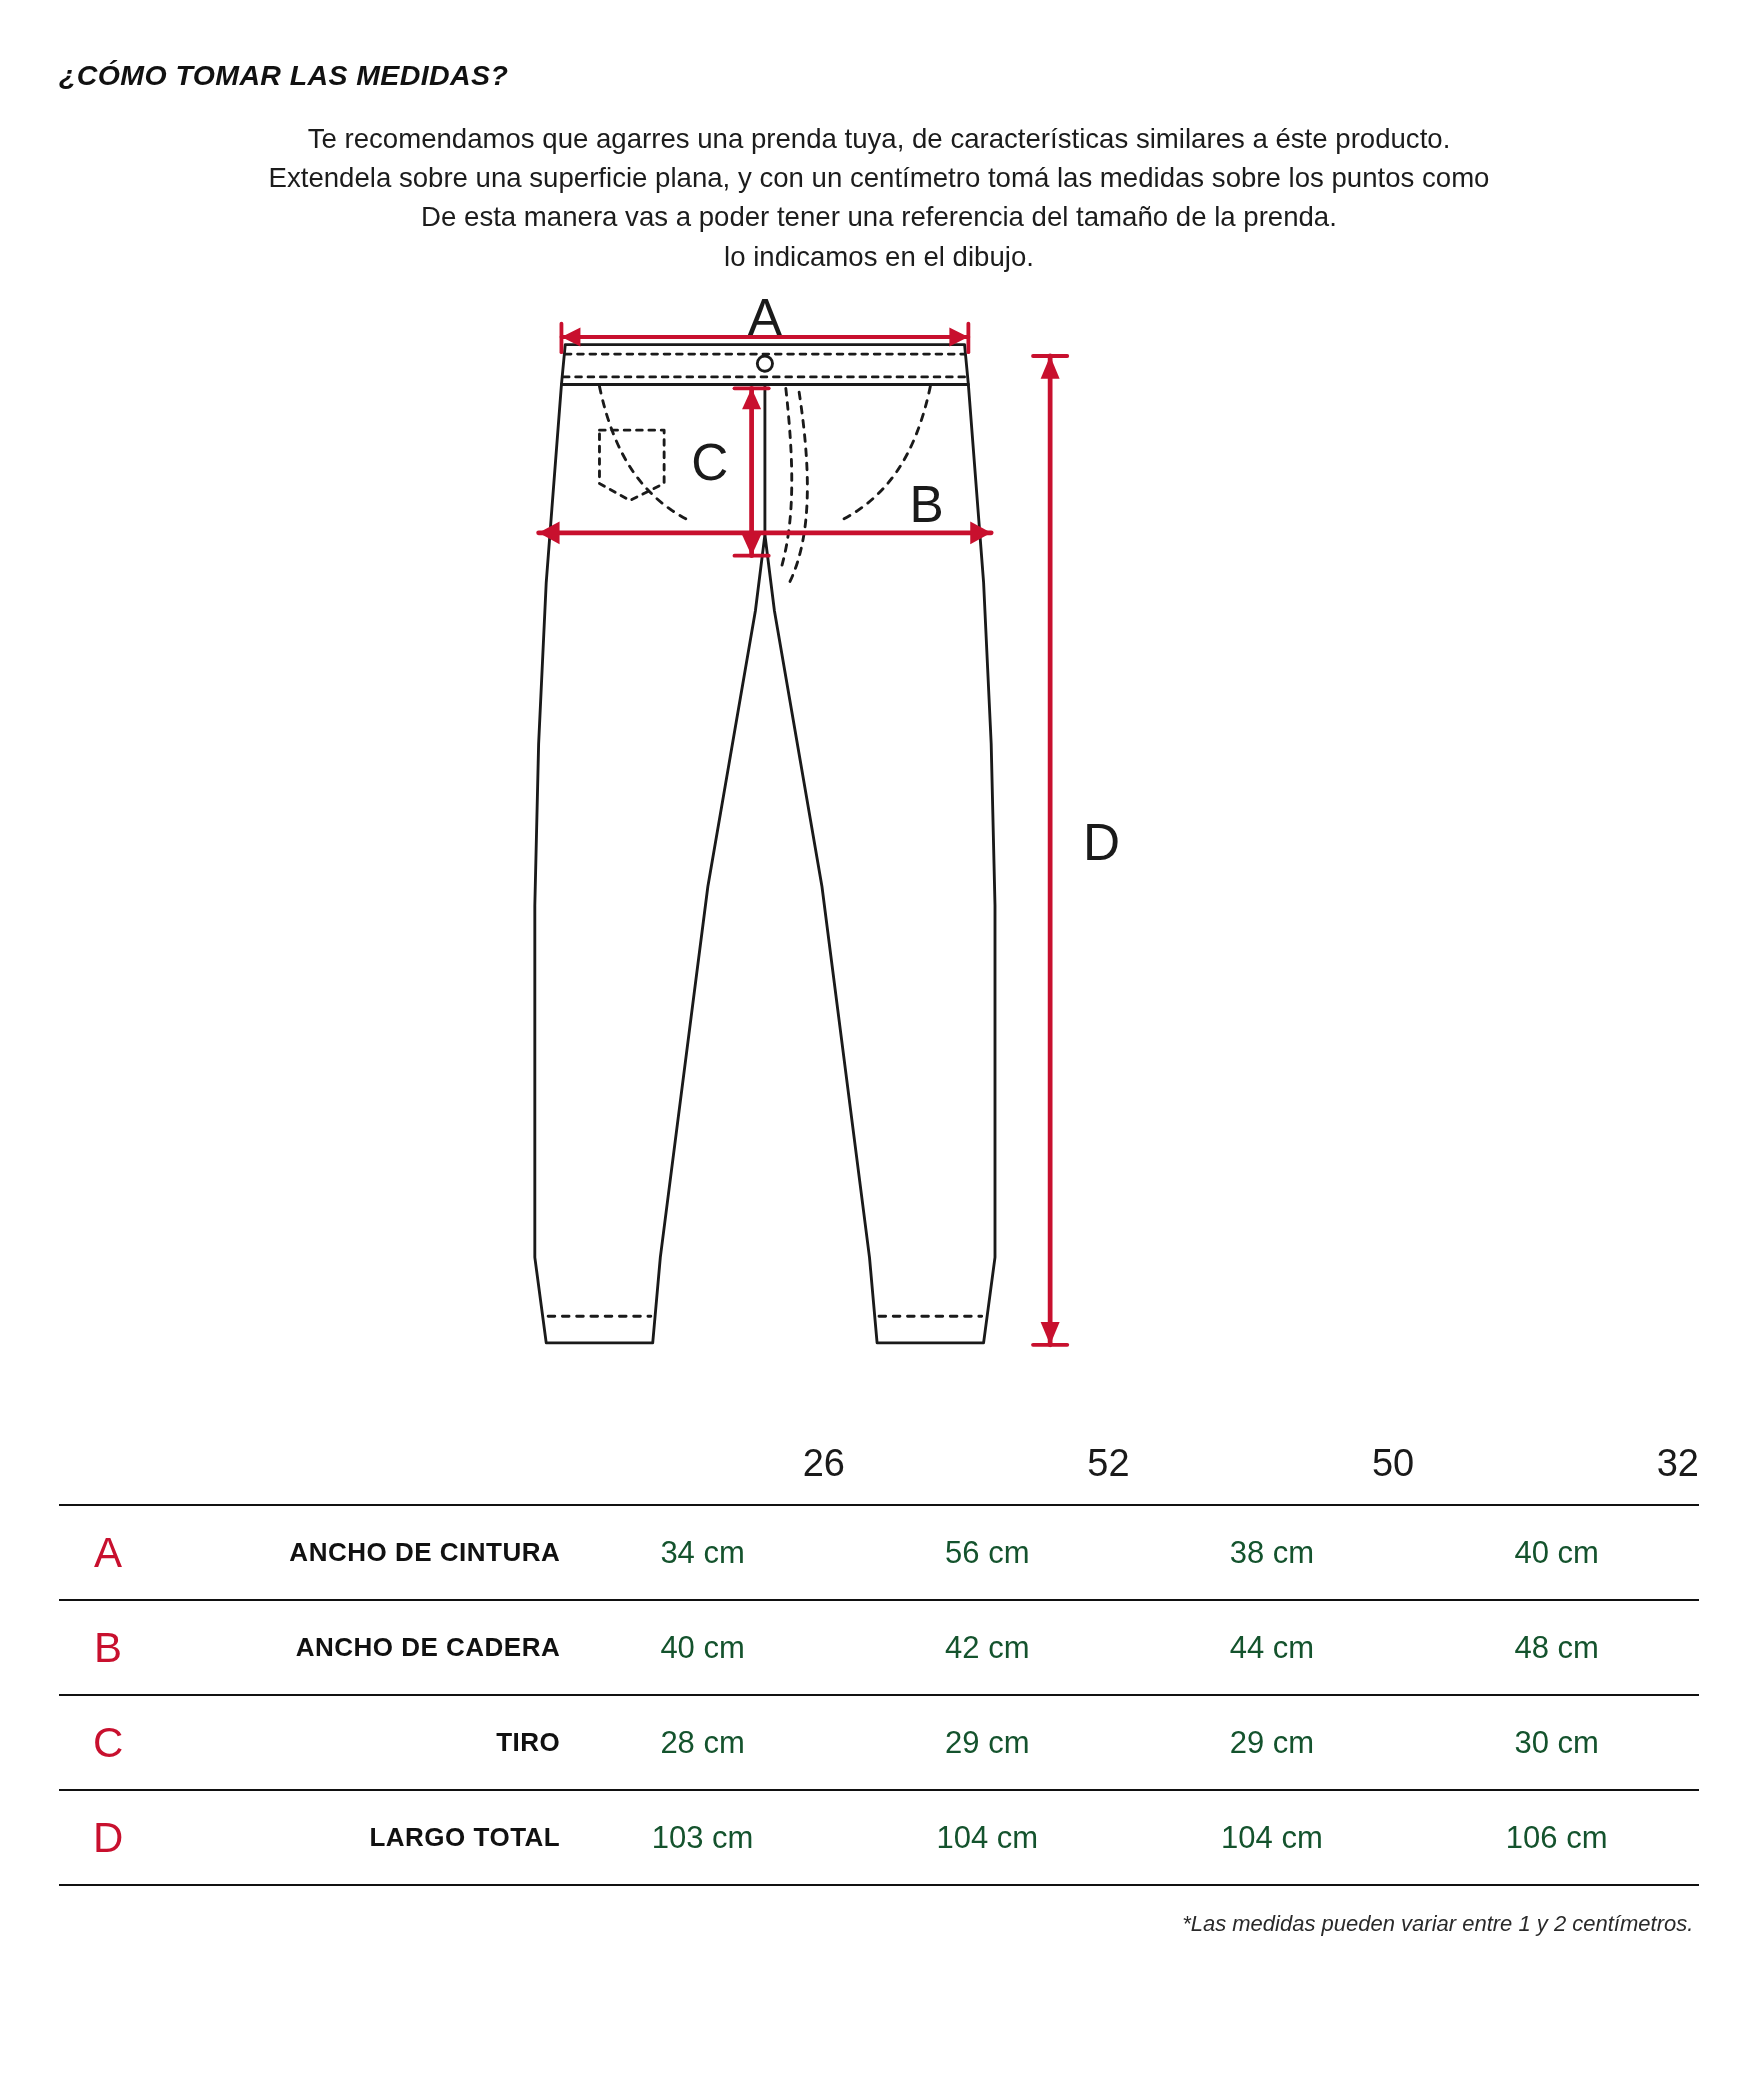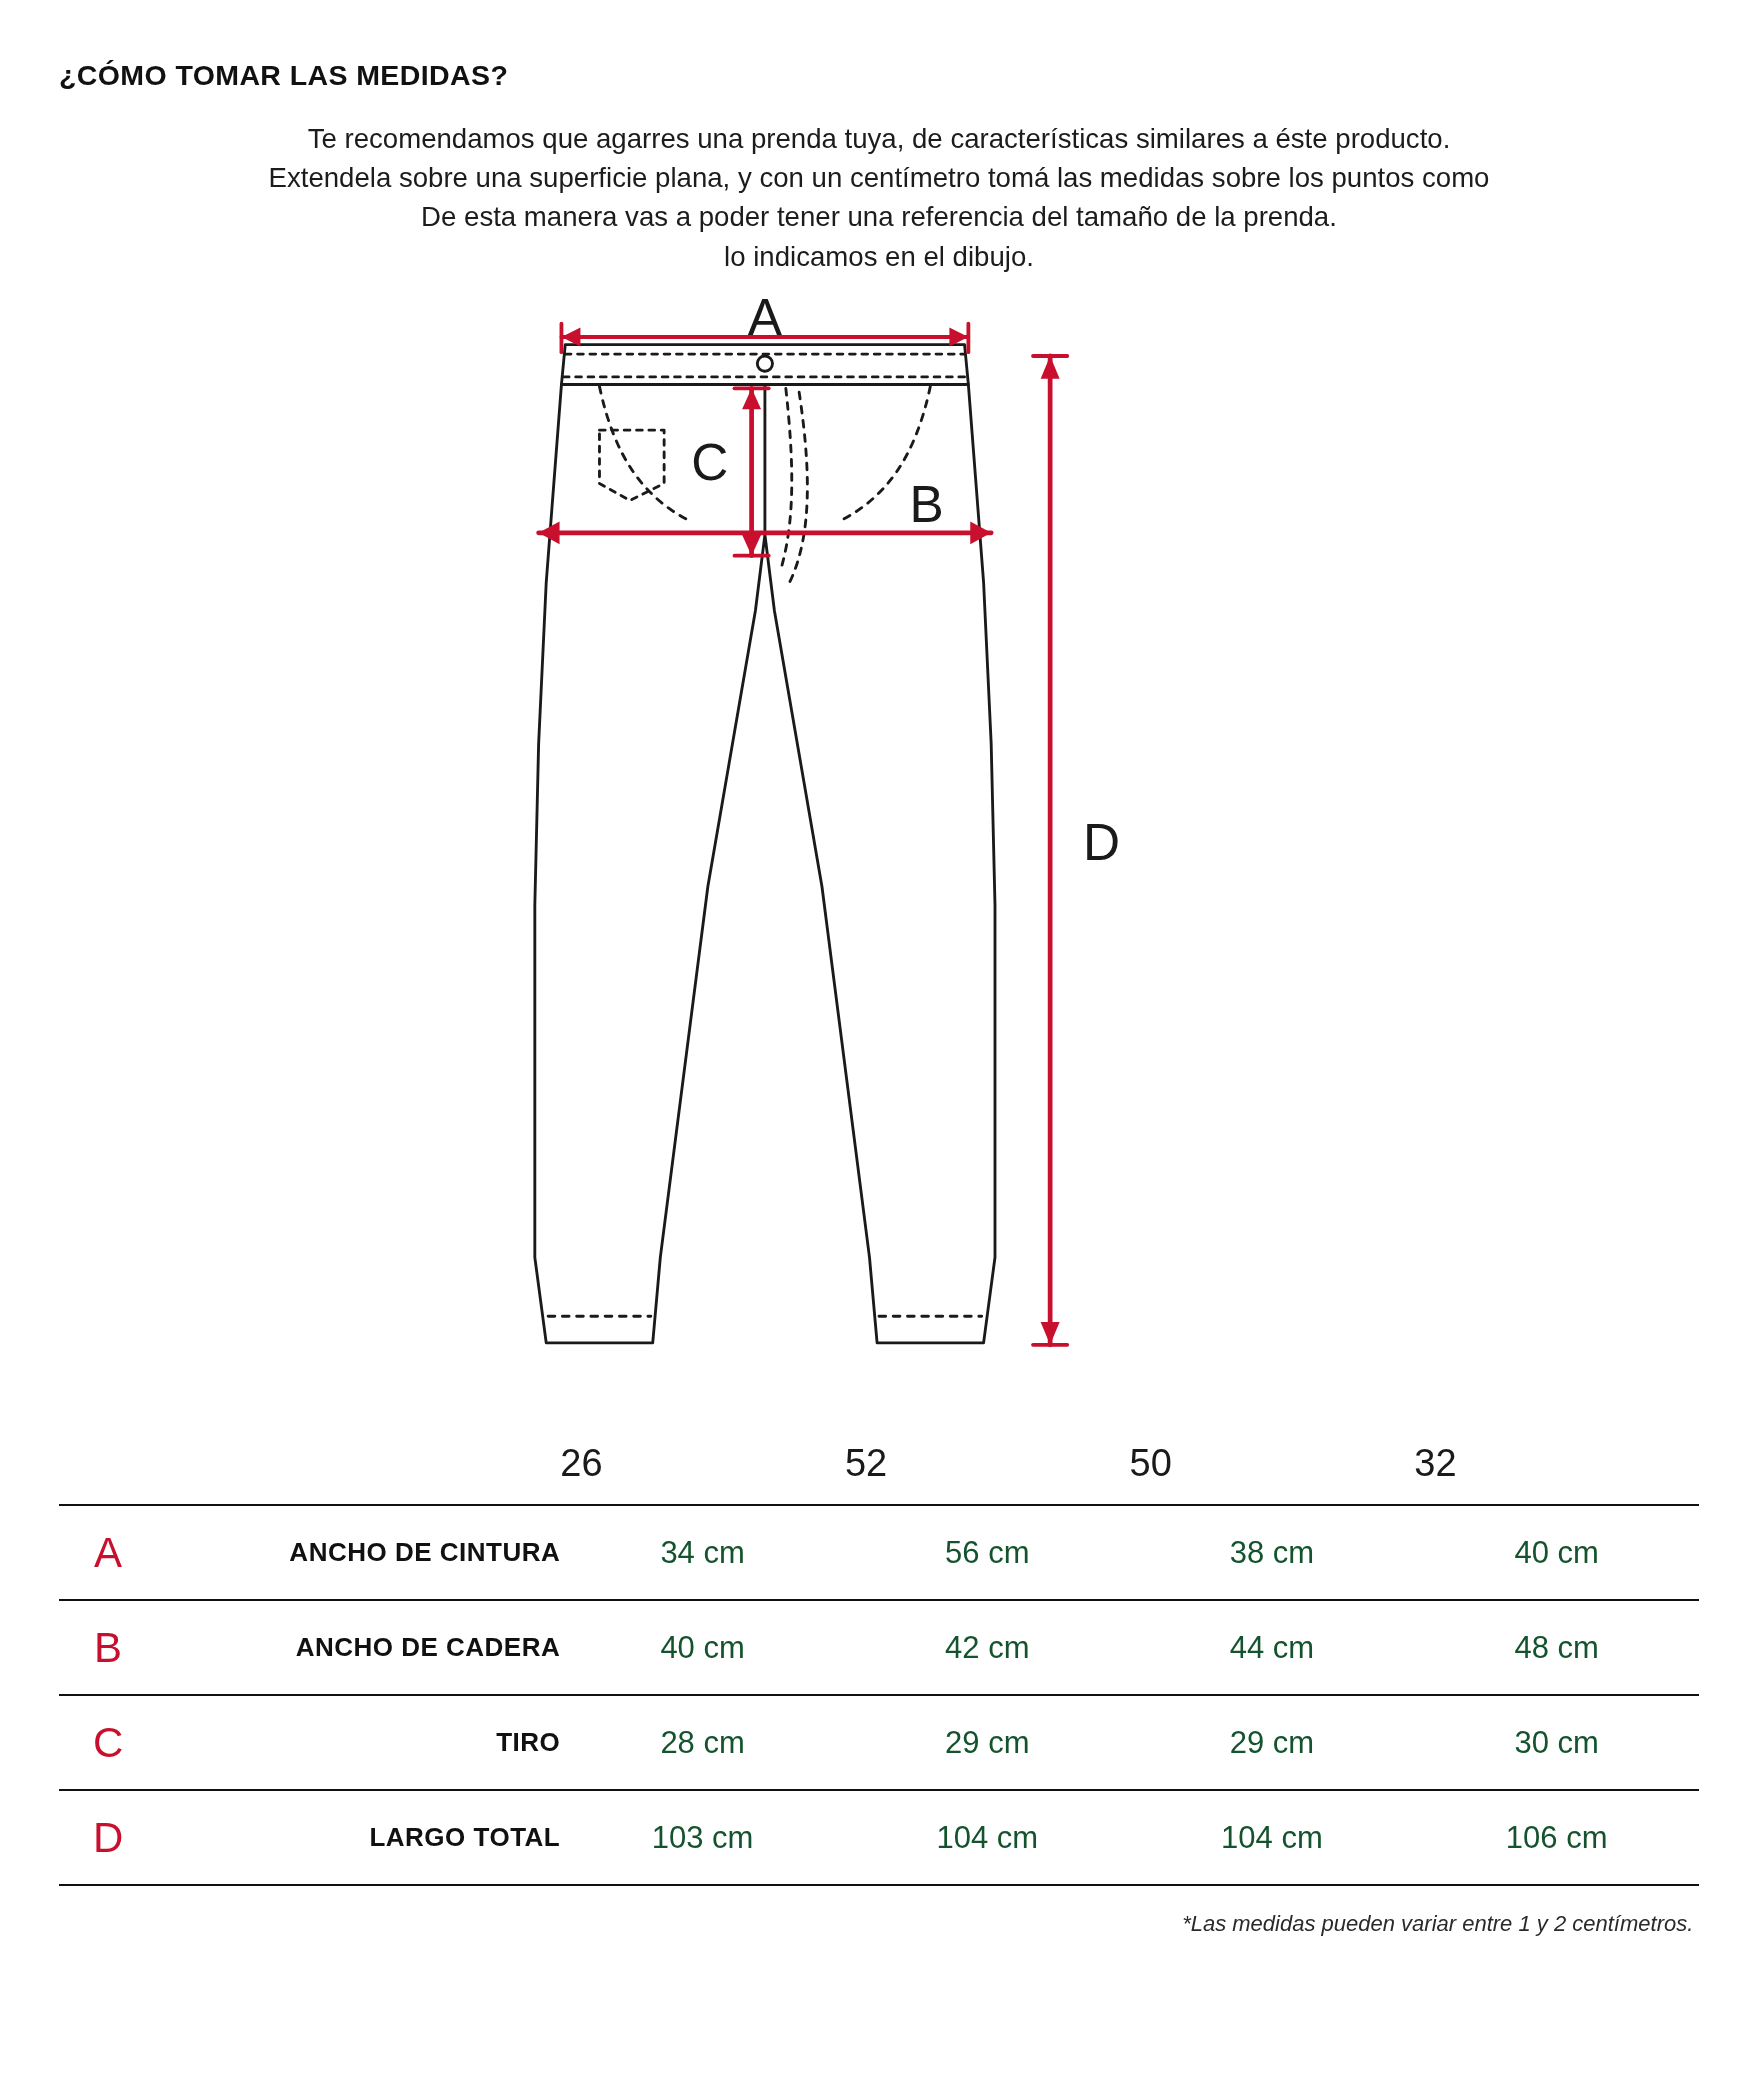--- a/index.html
+++ b/index.html
@@ -21,20 +21,21 @@
     height: 2092px;
     box-sizing: border-box;
     padding: 0 59px;
   }
   h1.title {
     font-size: 28.5px;
     font-weight: bold;
     letter-spacing: 0.4px;
     margin: 59px 0 0 0;
     color: #111111;
+    font-style: italic;
   }
   .intro {
     margin-top: 27px;
     font-size: 27.6px;
     line-height: 1.42;
     color: #1c1c1c;
     font-weight: 400;
     text-align: center;
   }
   .intro p {
@@ -64,21 +65,21 @@
   .size-table th, .size-table td {
     padding: 0;
     vertical-align: middle;
   }
   .hdr-row th {
     border: none;
     height: 82px;
     font-size: 38px;
     font-weight: 400;
     color: #1a1a1a;
-    text-align: left;
+    text-align: right;
   }
   .hdr-row th.blank { border: none; }
   .data-row {
     border-top: 2.9px solid #111111;
   }
   .data-row td {
     height: 93px;
   }
   .data-row:last-child {
     border-bottom: 2.9px solid #111111;

